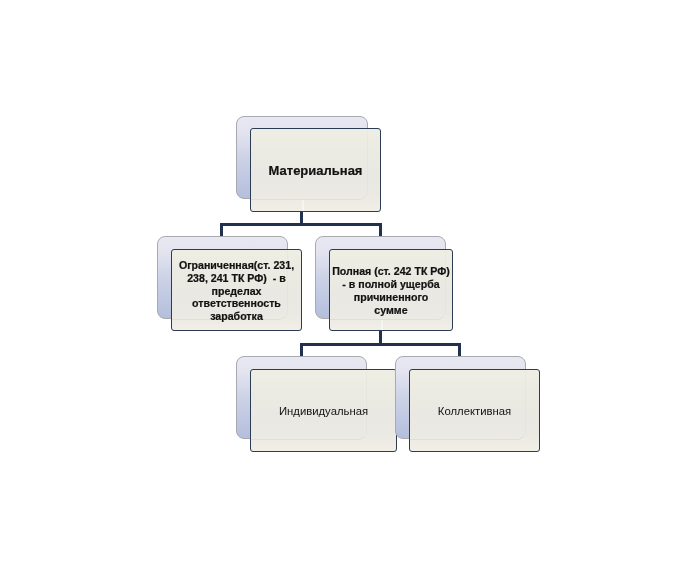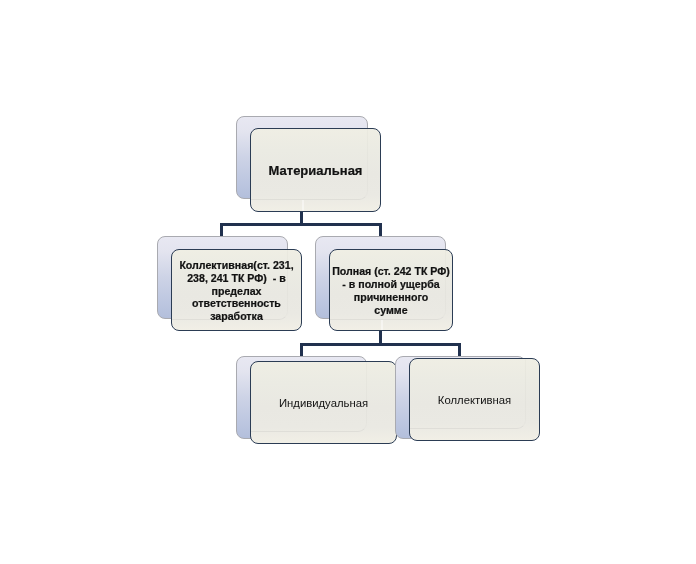--- a/index.html
+++ b/index.html
@@ -2,21 +2,21 @@
 <html><head>
 <meta charset="utf-8">
 <title>Материальная ответственность</title>
 <style>
   html,body{margin:0;padding:0;}
   body{width:696px;height:564px;background:#ffffff;font-family:"Liberation Sans",sans-serif;overflow:hidden;}
   #canvas{position:relative;width:696px;height:564px;}
   .node{position:absolute;}
   .shadow{position:absolute;border-radius:8px;border:1px solid #a9aab0;box-sizing:border-box;
     background:linear-gradient(180deg,#e8e8f2 0%,#e3e4ef 18%,#cdd3e6 50%,#bcc6e0 82%,#b3bfdb 100%);}
-  .card{position:absolute;border-radius:8px;border:1.5px solid #2b3c54;
+  .card{position:absolute;border-radius:3px;border:1.5px solid #2b3c54;
     display:flex;align-items:center;justify-content:center;box-sizing:border-box;
     background:linear-gradient(180deg,#efeee4 0%,#ebebe3 26%,#e9e8e2 55%,#eae9e3 80%,#f1efe6 100%);
     overflow:hidden;}
   .label{text-align:center;color:#121212;font-family:"Liberation Sans",sans-serif;
     -webkit-font-smoothing:antialiased;transform:translateZ(0);}
   .lbl-root{font-size:13px;font-weight:bold;line-height:15.6px;position:relative;top:1px;-webkit-text-stroke:0.2px #121212;}
   .lbl-sub{font-size:10.62px;font-weight:bold;line-height:12.85px;position:relative;top:1px;-webkit-text-stroke:0.22px #121212;}
   .lbl-leaf{font-size:11.3px;font-weight:normal;line-height:13px;position:relative;top:1px;}
   .conn{position:absolute;background:#21314e;}
   .seam{position:absolute;left:0;top:0;right:0;bottom:0;pointer-events:none;}
@@ -54,21 +54,21 @@
     </div>
   </div>
 
   <div class="node">
     <div class="shadow" style="left:157px;top:236px;width:131px;height:83px;"></div>
     <div class="card" style="left:171px;top:249px;width:131px;height:82px;">
       <div class="seam">
         <div class="seam-edge" style="width:136px;height:90px;"></div>
       </div>
       <div class="label lbl-sub">
-        <div>Коллективная(ст. 231,</div>
+        <div>Ограниченная(ст. 231,</div>
         <div>238, 241 ТК РФ) &nbsp;- в</div>
         <div>пределах</div>
         <div>ответственность</div>
         <div>заработка</div>
       </div>
     </div>
   </div>
 
   <div class="node">
     <div class="shadow" style="left:315px;top:236px;width:131px;height:83px;"></div>
@@ -81,31 +81,31 @@
         <div>Полная (ст. 242 ТК РФ)</div>
         <div>- в полной ущерба</div>
         <div>причиненного</div>
         <div>сумме</div>
       </div>
     </div>
   </div>
 
   <div class="node">
     <div class="shadow" style="left:236px;top:356px;width:131px;height:83px;"></div>
-    <div class="card" style="left:250px;top:361px;width:147px;height:83px;">
+    <div class="card" style="left:250px;top:369px;width:147px;height:83px;">
       <div class="seam">
         <div class="seam-edge" style="width:136px;height:90px;"></div>
       </div>
       <div class="label lbl-leaf">Индивидуальная</div>
     </div>
   </div>
 
   <div class="node">
     <div class="shadow" style="left:395px;top:356px;width:131px;height:83px;"></div>
-    <div class="card" style="left:409px;top:358px;width:131px;height:83px;">
+    <div class="card" style="left:409px;top:369px;width:131px;height:83px;">
       <div class="seam">
         <div class="seam-edge" style="width:136px;height:90px;"></div>
       </div>
       <div class="label lbl-leaf">Коллективная</div>
     </div>
   </div>
 
 </div>
 
 </body></html>

